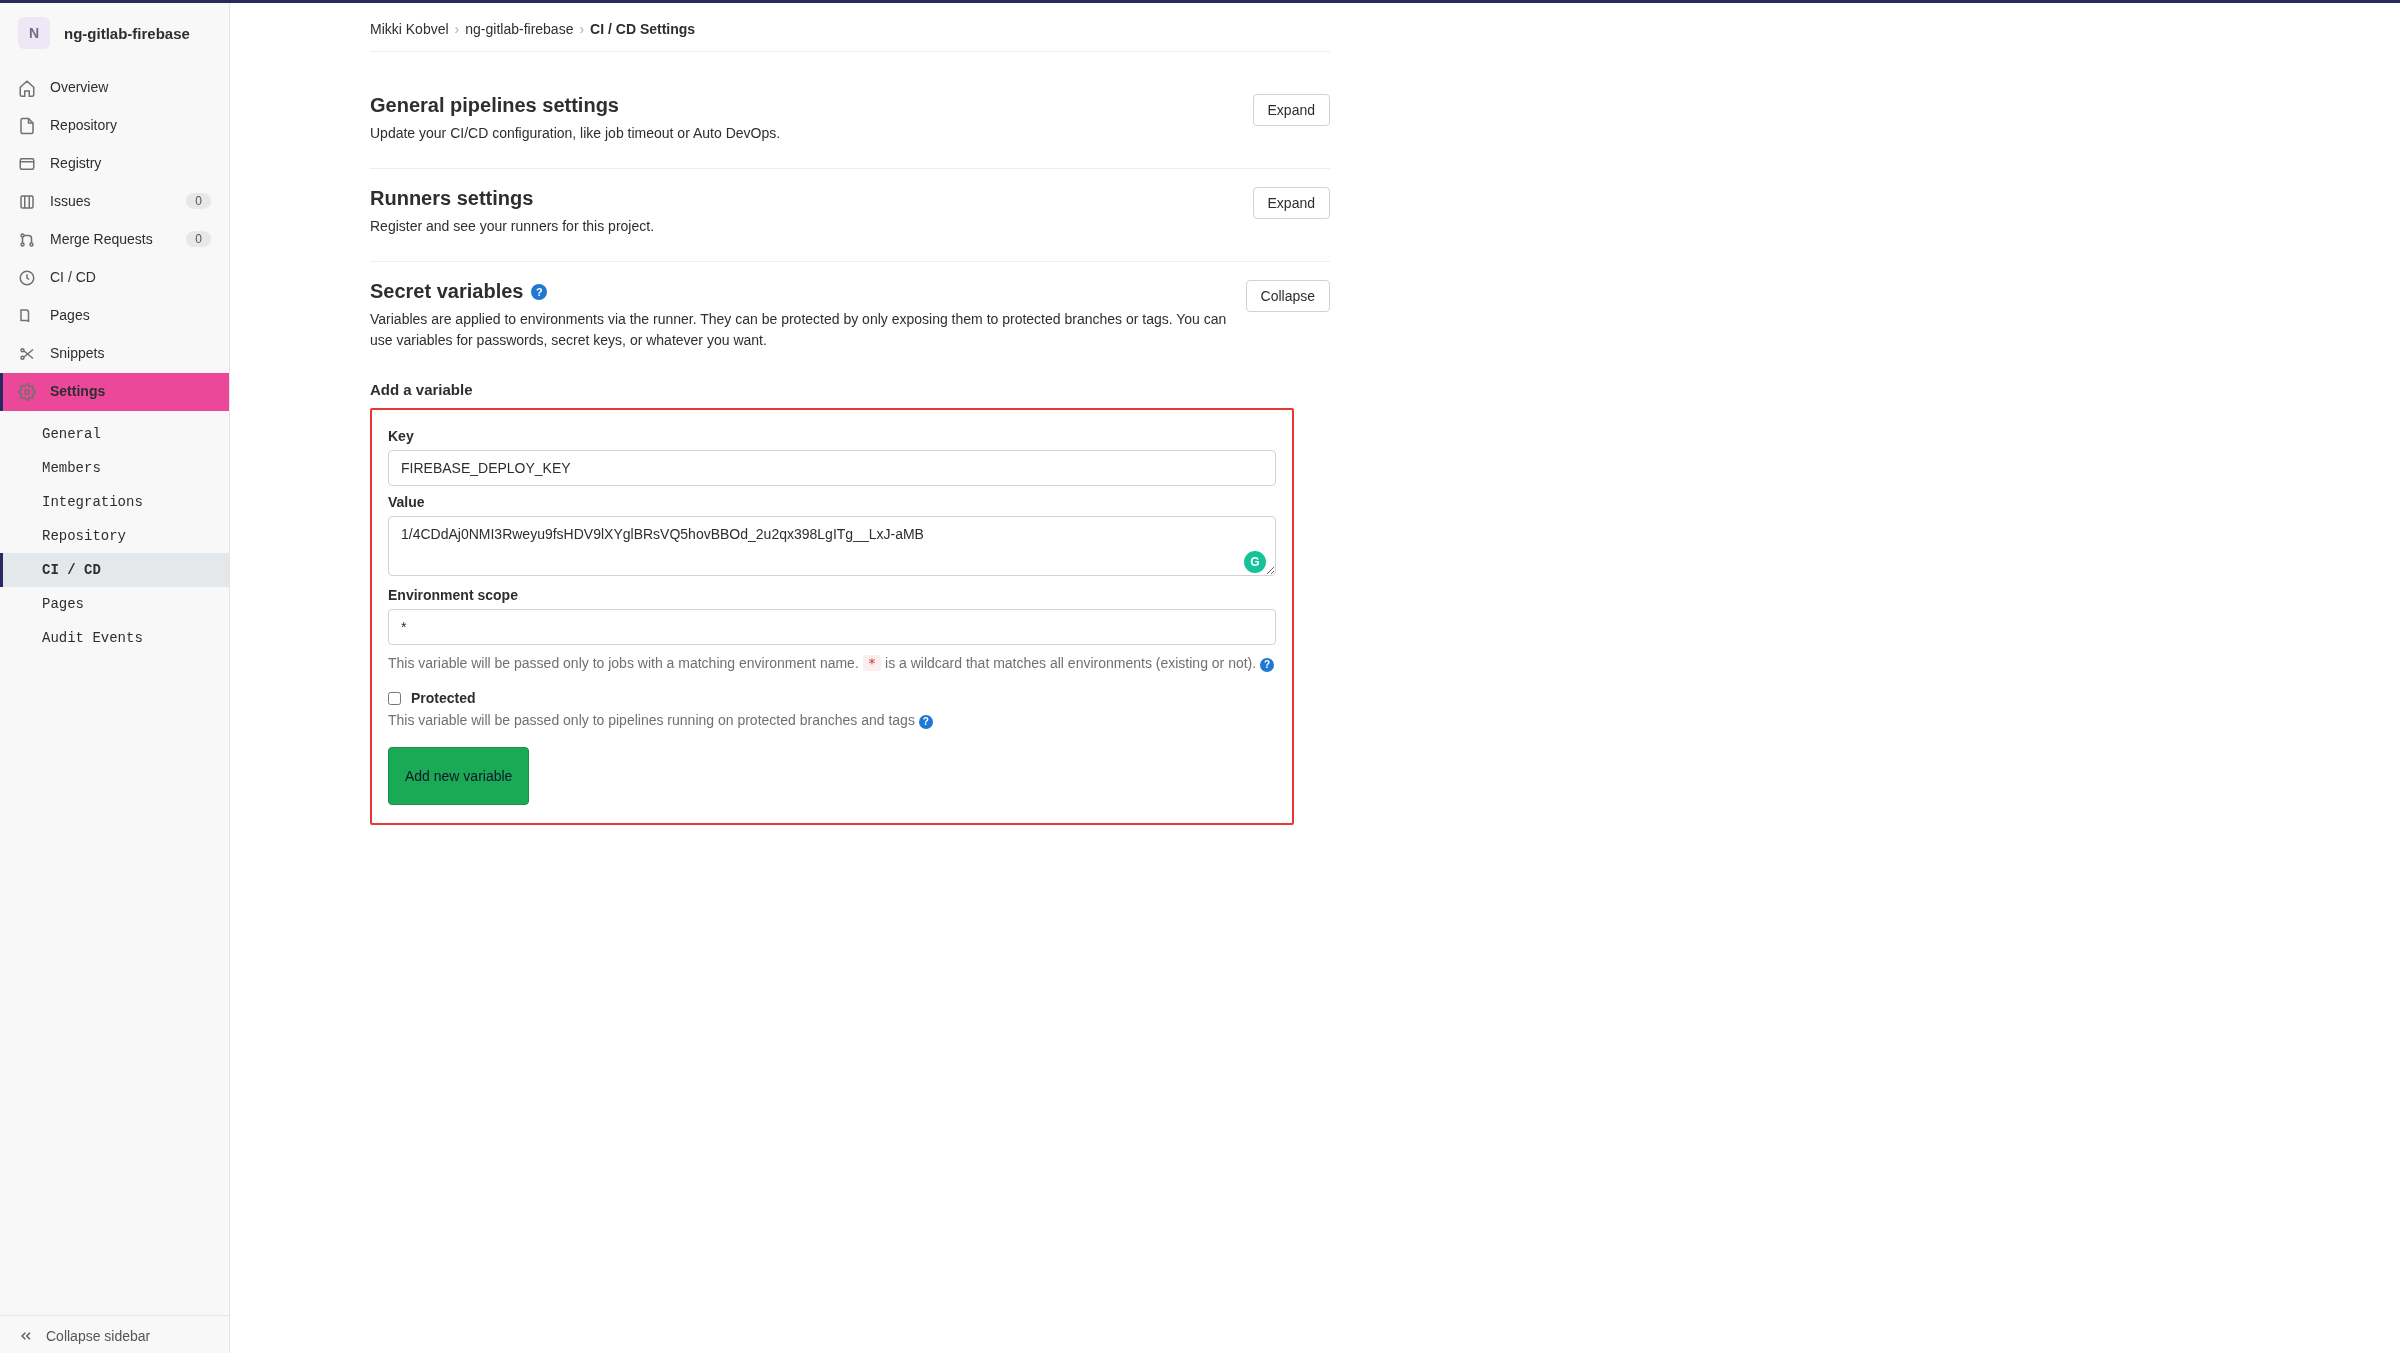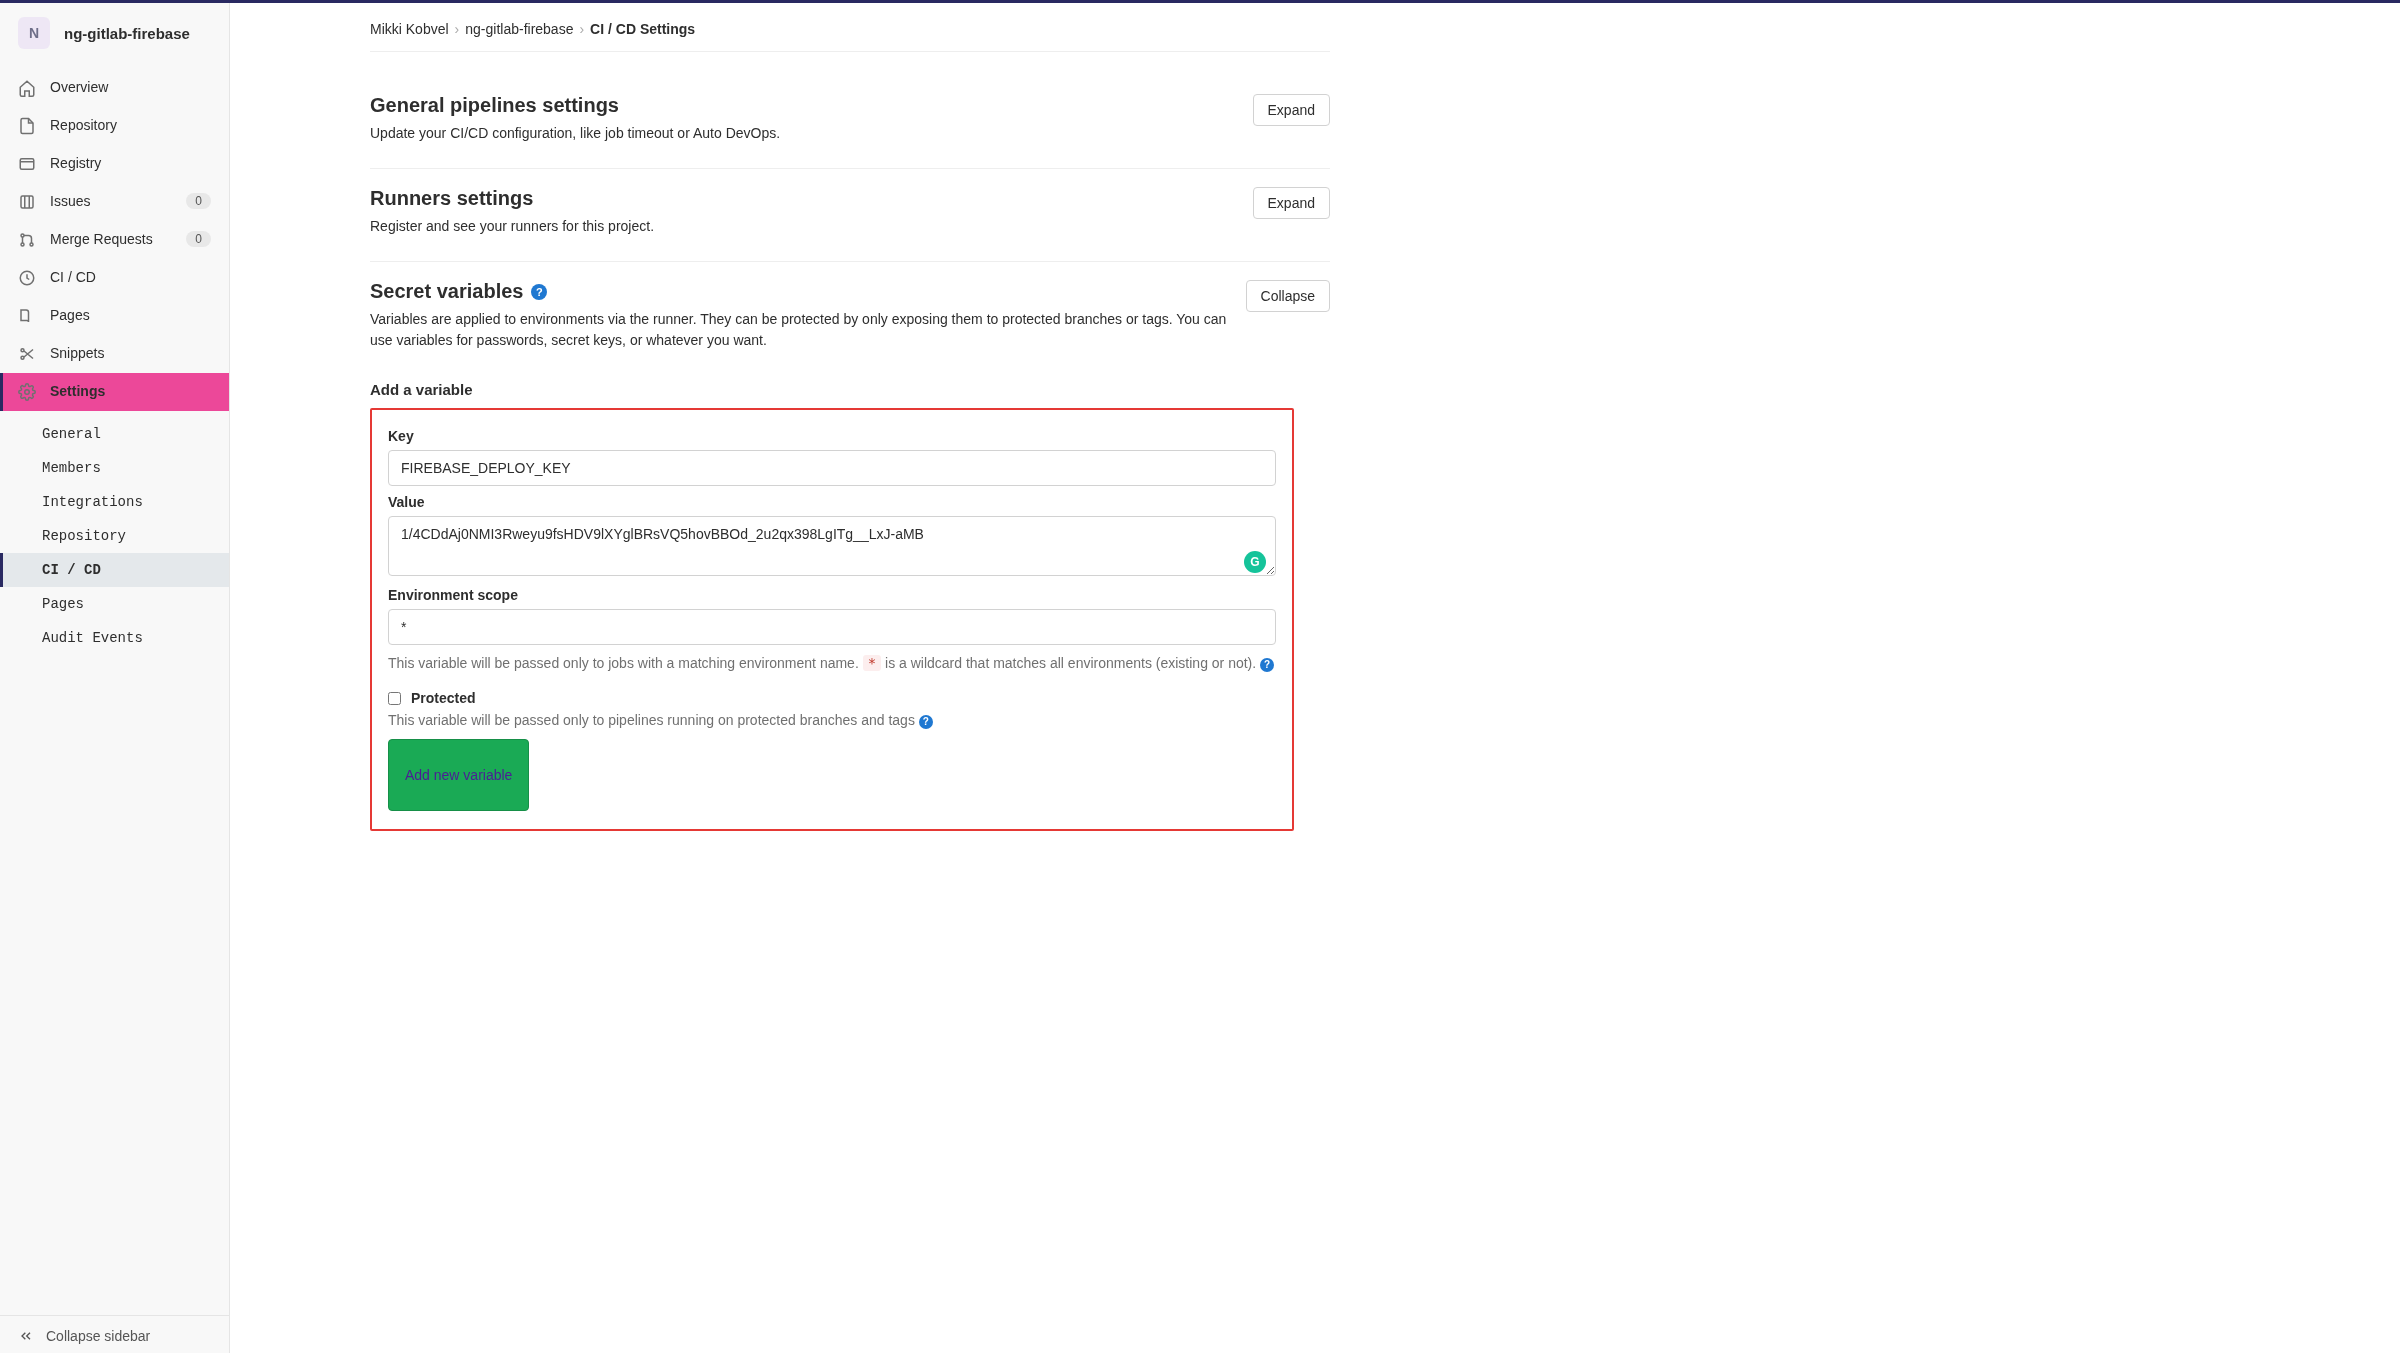--- a/index.html
+++ b/index.html
@@ -119,22 +119,22 @@
     position: absolute; right: 10px; bottom: 6px;
     width: 22px; height: 22px; border-radius: 50%;
     background: #15c39a; color: #fff; font-weight: 700; font-size: 12px;
     display: flex; align-items: center; justify-content: center;
   }
   .hint { color: #707070; margin-top: 8px; line-height: 1.5; }
   .wild { background: #fceeee; color: #c0392b; padding: 0 5px; border-radius: 3px; font-family: monospace; }
   .checkbox-row { margin-top: 16px; display: flex; align-items: center; gap: 10px; }
   .checkbox-row label { font-weight: 700; }
   .submit-btn {
-    margin-top: 8px; background: #1aaa55; border: 1px solid #168f48;
-    color: #4c1d95; padding: 27px 16px; border-radius: 4px; font-size: 14px;
+    margin-top: 16px; background: #1aaa55; border: 1px solid #168f48;
+    color: #0f172a; padding: 20px 16px; border-radius: 4px; font-size: 14px;
     cursor: pointer;
   }
   a.bc-link { text-decoration: none; color: #2e2e2e; text-align: center; }
 </style>
 </head>
 <body>
 
 <div class="layout">
   <aside class="sidebar">
     <div class="sidebar-header">

